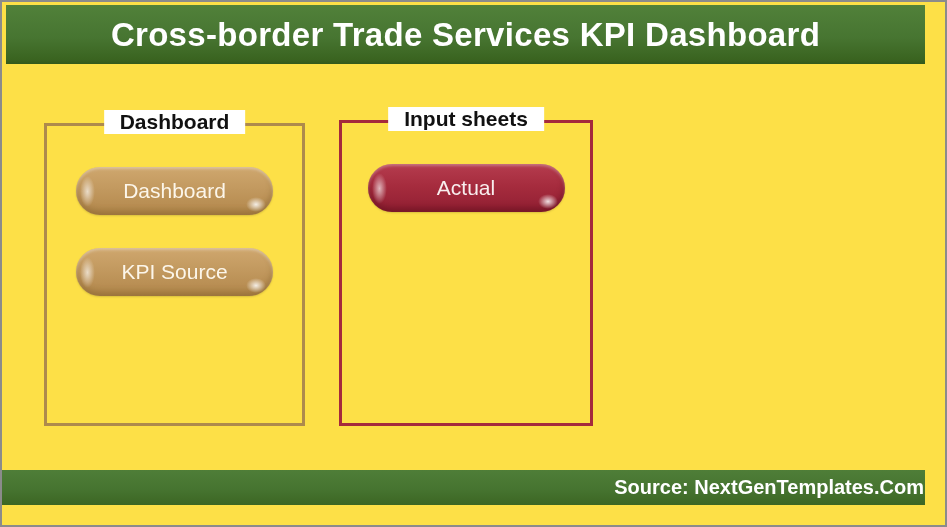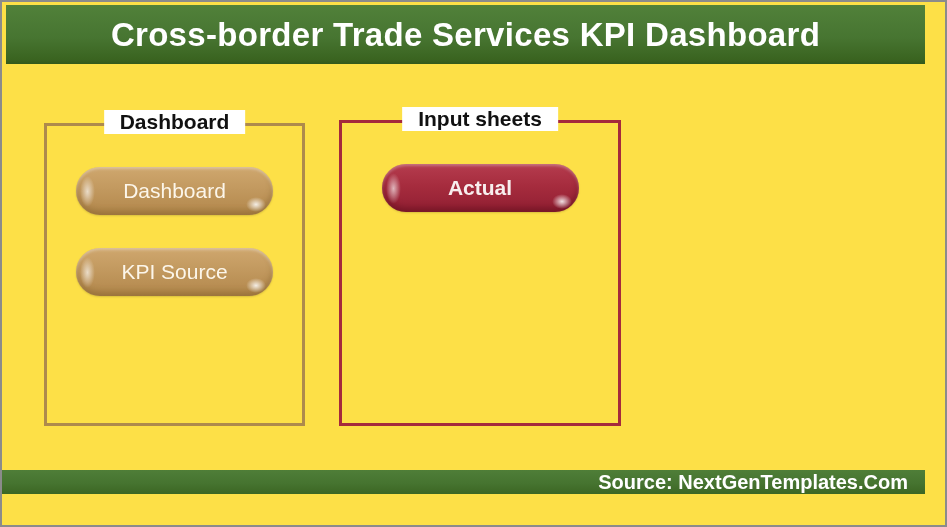--- a/index.html
+++ b/index.html
@@ -27,21 +27,21 @@
     position:absolute; top:-16px; left:50%; transform:translateX(-50%);
     background:#ffffff; padding:0 16px;
     font-size:21px; font-weight:bold; color:#111111; white-space:nowrap;
   }
   .group .pills {
     position:absolute; left:0; right:0; top:0;
     display:flex; flex-direction:column; align-items:center;
     padding-top:41px; gap:33px;
   }
   .group-gold   { left:42px;  top:121px; width:261px; height:303px; border-color:#ae8a4c;padding-left:45px; }
-  .group-red    { left:337px; top:118px; width:282px; height:306px; border-color:#a52a3c;padding-left:17px; }
+  .group-red    { left:337px; top:118px; width:254px; height:306px; border-color:#a52a3c;padding-left:17px; }
   .group-purple { left:620px; top:120px; width:261px; height:304px; border-color:#5d4b7a; }
 
   
   .pill {
     position:relative; width:197px; height:48px; border-radius:24px;
     display:flex; align-items:center; justify-content:center;
     font-size:21px; cursor:pointer; user-select:none; white-space:nowrap;
   }
   .pill::before { 
     content:""; position:absolute; left:4px; top:9px; width:15px; height:31px;
@@ -55,34 +55,33 @@
   }
   .pill-gold {
     color:#fcf6ea;
     background:linear-gradient(180deg,#cfa76e 0%, #c2995f 45%, #b2874b 100%);
     box-shadow:inset 0 2px 3px rgba(255,255,255,0.35), inset 0 -4px 6px rgba(122,88,37,0.45), 0 1px 2px rgba(0,0,0,0.15);
   }
   .pill-red {
     color:#f8eeee;
     background:linear-gradient(180deg,#b53c4e 0%, #a62c3e 45%, #911f32 100%);
     box-shadow:inset 0 2px 3px rgba(255,255,255,0.30), inset 0 -4px 6px rgba(90,12,25,0.5), 0 1px 2px rgba(0,0,0,0.15);
-    font-weight:bold;
   }
   .pill-purple {
     color:#f6f3f9;
     background:linear-gradient(180deg,#786399 0%, #695687 45%, #584572 100%);
     box-shadow:inset 0 2px 3px rgba(255,255,255,0.30), inset 0 -4px 6px rgba(56,40,80,0.5), 0 1px 2px rgba(0,0,0,0.15);
   }
 
   
   .footer-bar {
-    position:absolute; left:0px; top:468px; width:923px; height:24px;
+    position:absolute; left:0px; top:468px; width:923px; height:35px;
     background:linear-gradient(180deg,#4f7e38 0%, #467430 55%, #3c6623 100%);
     display:flex; align-items:center; justify-content:flex-end;
-    padding-right:17px; box-sizing:border-box;
+    padding-right:1px; box-sizing:border-box;
   }
   .footer-bar .source {
     color:#ffffff; font-size:20px; font-weight:bold; white-space:nowrap;
   }
 </style>
 </head>
 <body>
 
 <div class="page">
 

